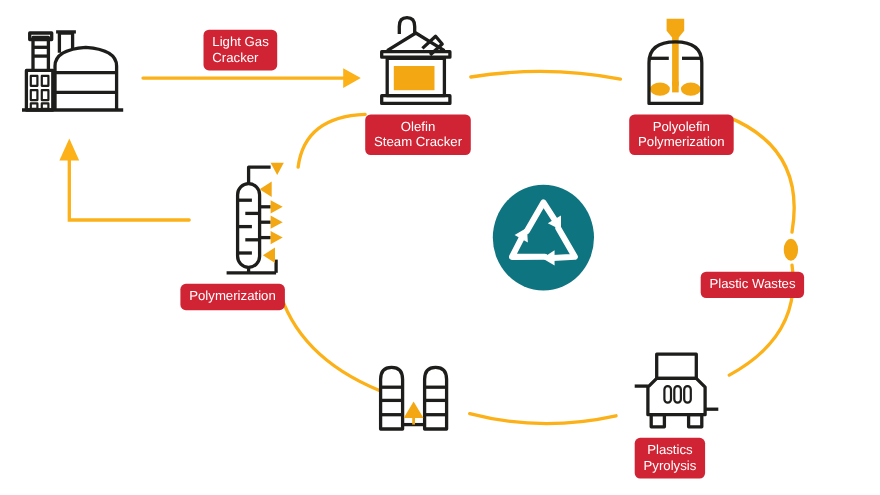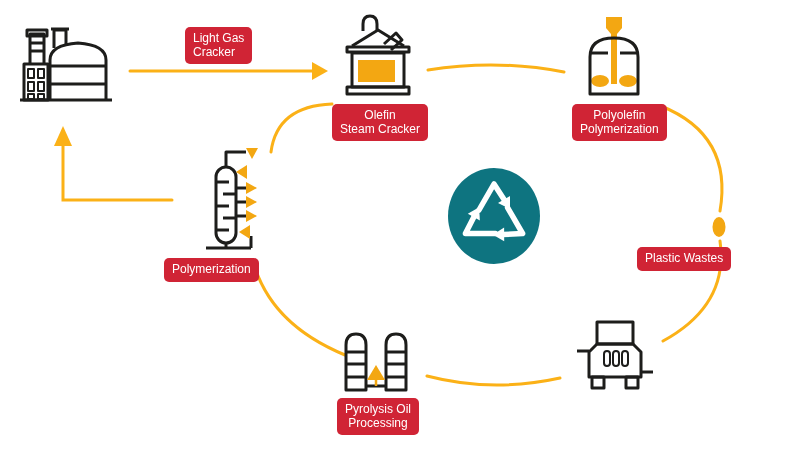--- a/index.html
+++ b/index.html
@@ -163,23 +163,23 @@
 
   <div class="label" style="left:637px;top:247px">
     <span class="ln">Plastic Wastes</span>
   </div>
 
   <div class="label c" style="left:572px;top:104px">
     <span class="ln">Polyolefin</span>
     <span class="ln">Polymerization</span>
   </div>
 
+  <div class="label c" style="left:577px;top:398px">
+    <span class="ln">Plastics</span>
+    <span class="ln">Pyrolysis</span>
+  </div>
 
-  <div class="label c" style="left:337px;top:398px">
-    <span class="ln">Pyrolysis Oil</span>
-    <span class="ln">Processing</span>
-  </div>
 
   <div class="label" style="left:164px;top:258px">
     <span class="ln">Polymerization</span>
   </div>
 
 </div>
 
 </body></html>

